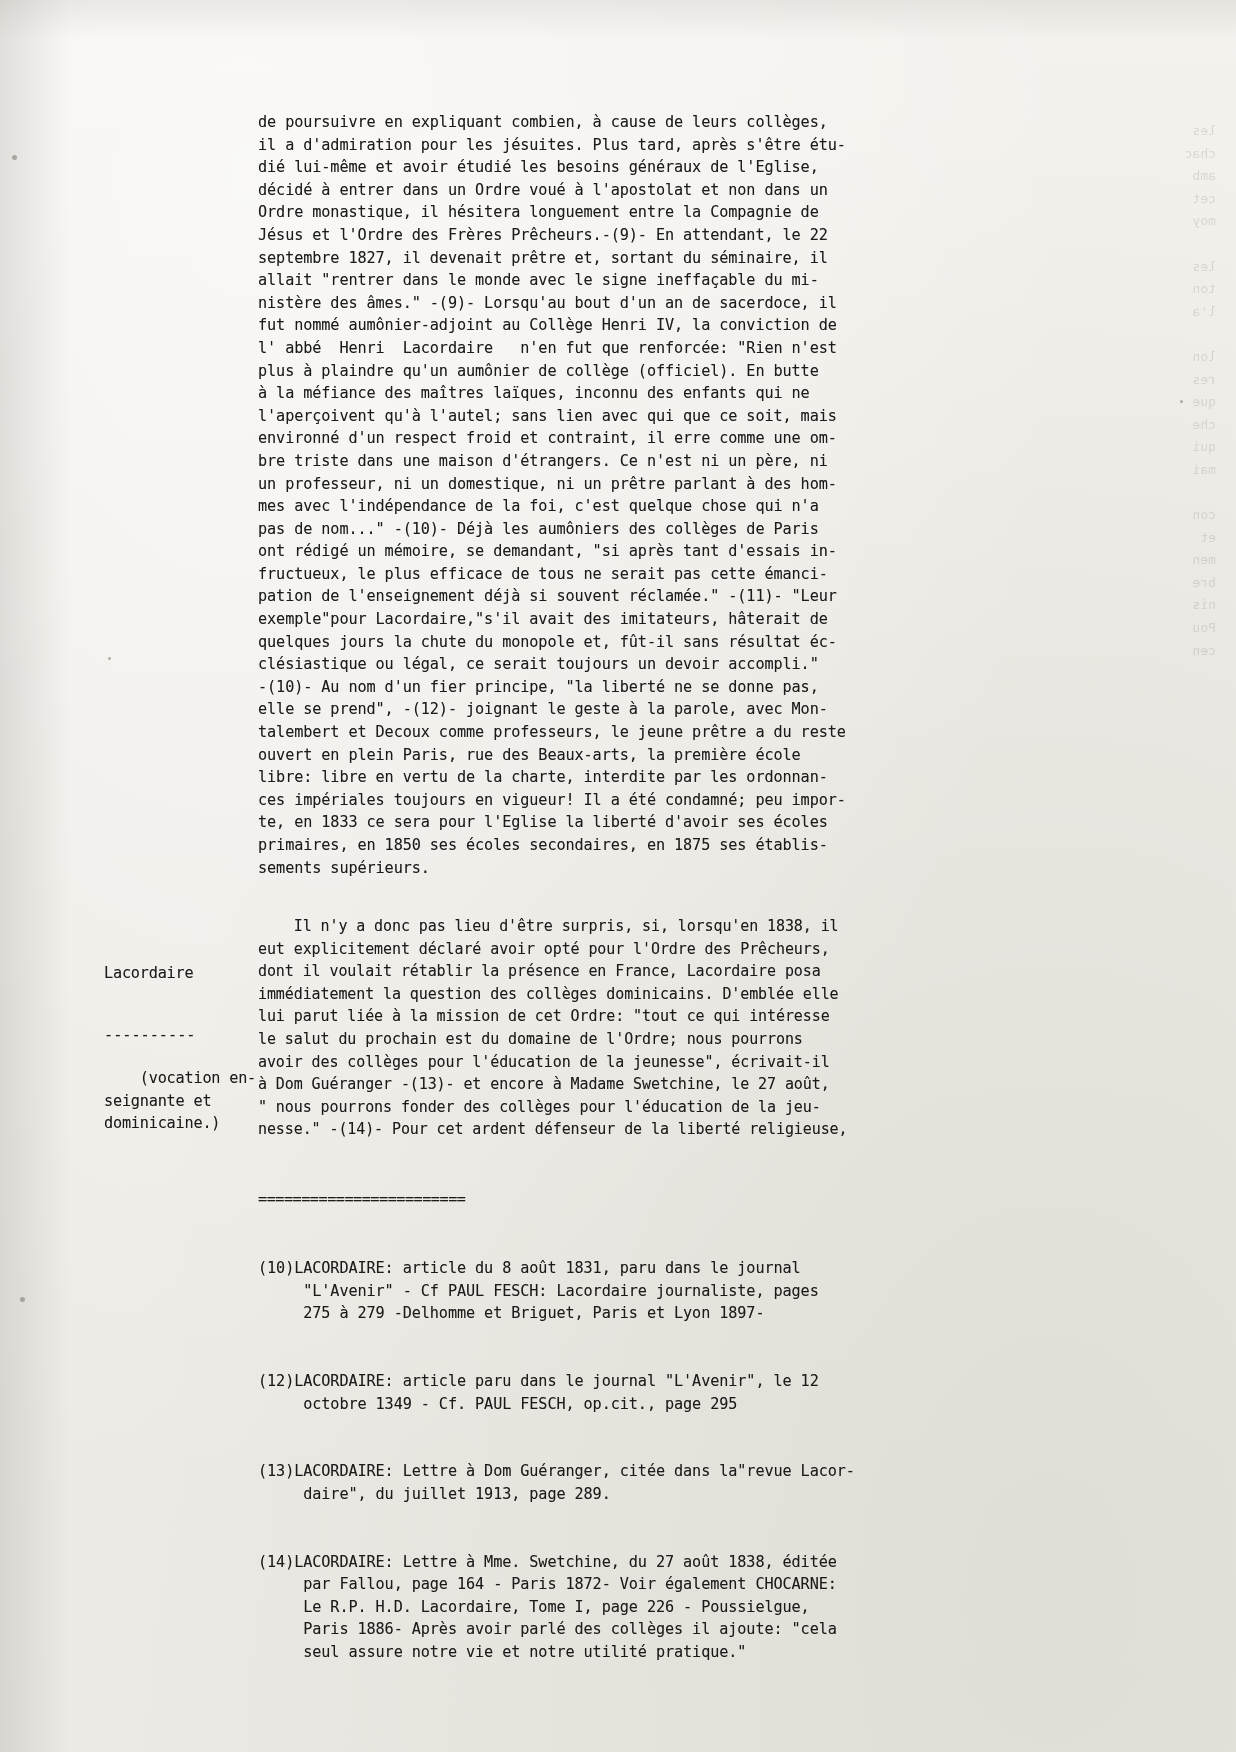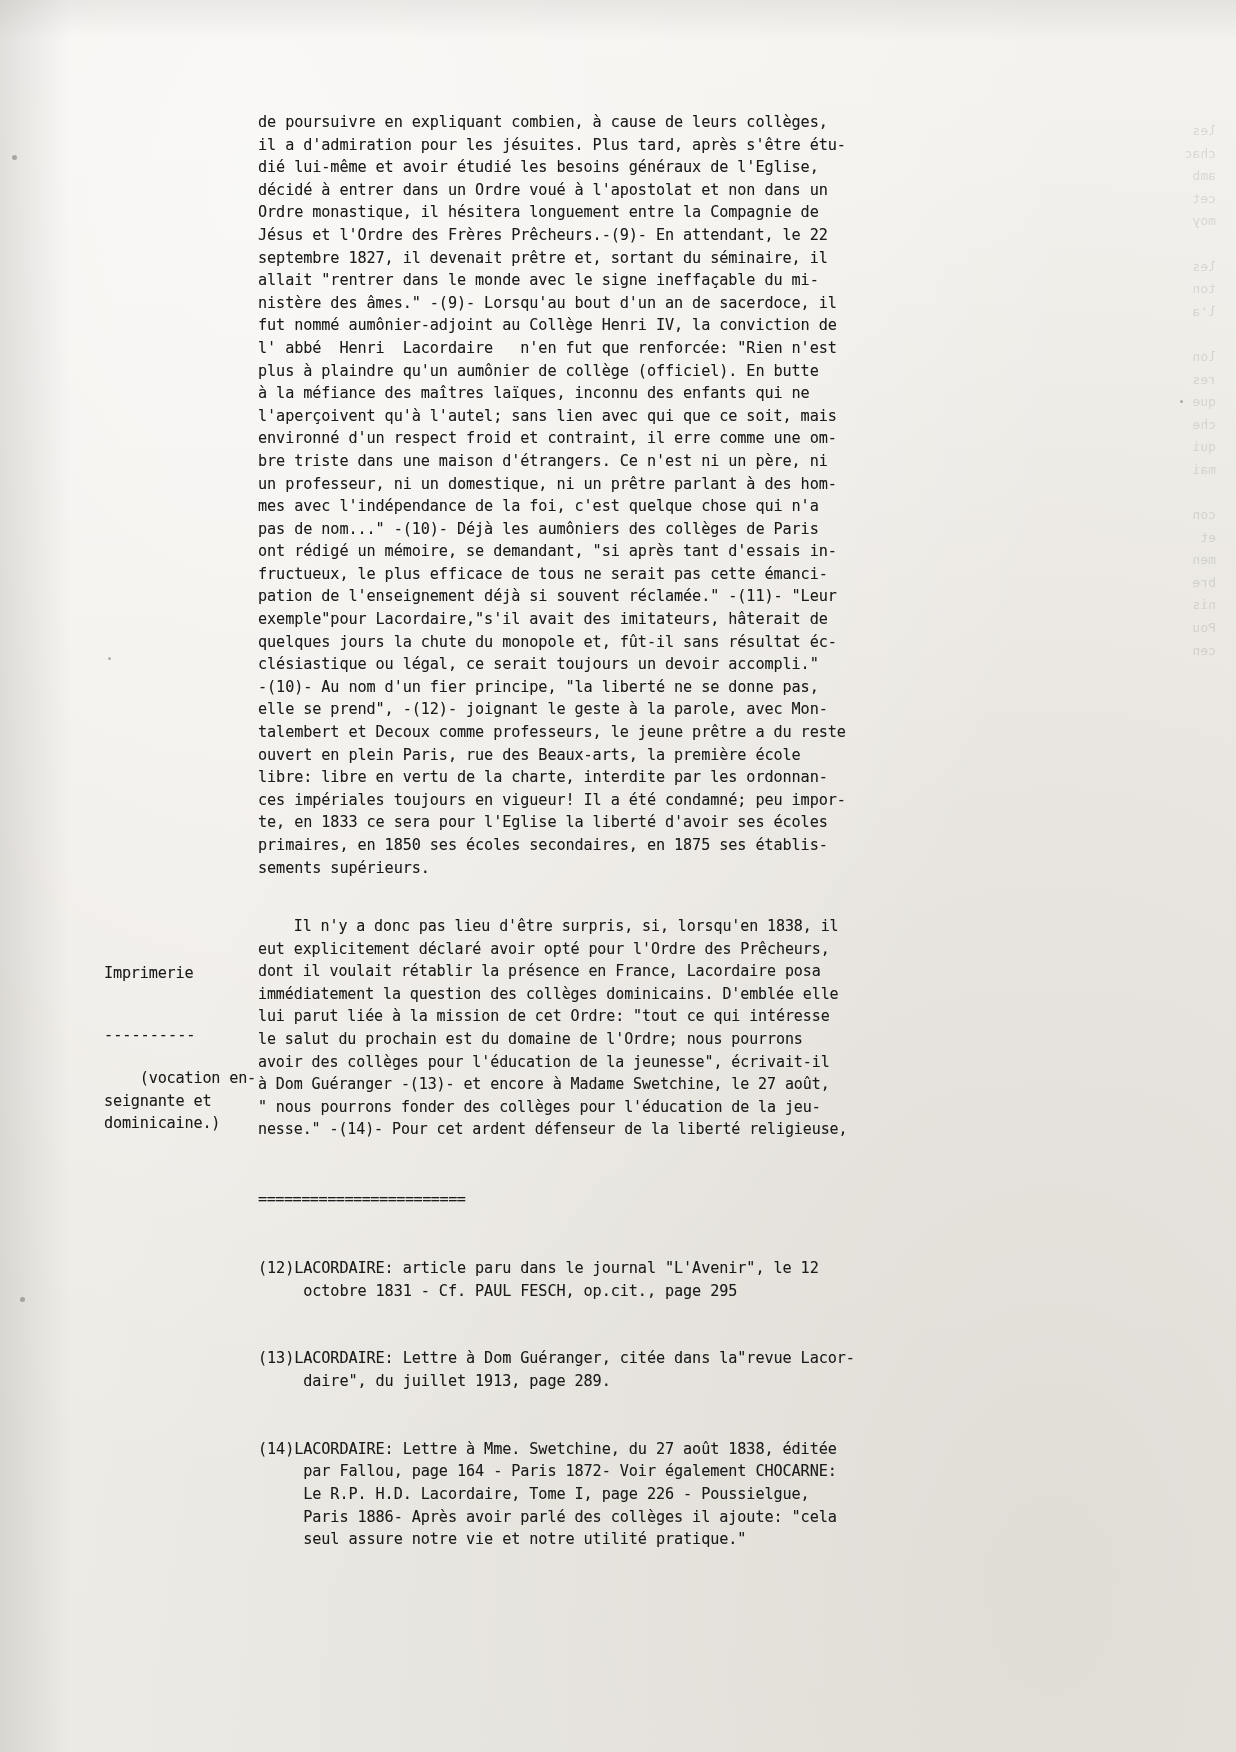--- a/index.html
+++ b/index.html
@@ -200,42 +200,45 @@
 elle se prend", -(12)- joignant le geste à la parole, avec Mon-
 talembert et Decoux comme professeurs, le jeune prêtre a du reste
 ouvert en plein Paris, rue des Beaux-arts, la première école
 libre: libre en vertu de la charte, interdite par les ordonnan-
 ces impériales toujours en vigueur! Il a été condamné; peu impor-
 te, en 1833 ce sera pour l'Eglise la liberté d'avoir ses écoles
 primaires, en 1850 ses écoles secondaires, en 1875 ses établis-
 sements supérieurs.</div>
 
   <div class="marginal">
-    <span class="head">Imprimerie</span>
+    <span class="head">Lacordaire</span>
     <span class="rule">----------</span>
     <span class="body">(vocation en-
 seignante et
 dominicaine.)</span>
   </div>
 
   <div class="section2">    Il n'y a donc pas lieu d'être surpris, si, lorsqu'en 1838, il
 eut explicitement déclaré avoir opté pour l'Ordre des Prêcheurs,
 dont il voulait rétablir la présence en France, Lacordaire posa
 immédiatement la question des collèges dominicains. D'emblée elle
 lui parut liée à la mission de cet Ordre: "tout ce qui intéresse
 le salut du prochain est du domaine de l'Ordre; nous pourrons
 avoir des collèges pour l'éducation de la jeunesse", écrivait-il
 à Dom Guéranger -(13)- et encore à Madame Swetchine, le 27 août,
 " nous pourrons fonder des collèges pour l'éducation de la jeu-
 nesse." -(14)- Pour cet ardent défenseur de la liberté religieuse,</div>
 
   <div class="footnotes">
     <span class="divider">========================</span>
+    <span class="fn">(10)LACORDAIRE: article du 8 août 1831, paru dans le journal
+     "L'Avenir" - Cf PAUL FESCH: Lacordaire journaliste, pages
+     275 à 279 -Delhomme et Briguet, Paris et Lyon 1897-</span>
     <span class="fn">(12)LACORDAIRE: article paru dans le journal "L'Avenir", le 12
-     octobre 1831 - Cf. PAUL FESCH, op.cit., page 295</span>
+     octobre 1349 - Cf. PAUL FESCH, op.cit., page 295</span>
     <span class="fn">(13)LACORDAIRE: Lettre à Dom Guéranger, citée dans la"revue Lacor-
      daire", du juillet 1913, page 289.</span>
     <span class="fn">(14)LACORDAIRE: Lettre à Mme. Swetchine, du 27 août 1838, éditée
      par Fallou, page 164 - Paris 1872- Voir également CHOCARNE:
      Le R.P. H.D. Lacordaire, Tome I, page 226 - Poussielgue,
      Paris 1886- Après avoir parlé des collèges il ajoute: "cela
      seul assure notre vie et notre utilité pratique."</span>
   </div>
 
 </div>

